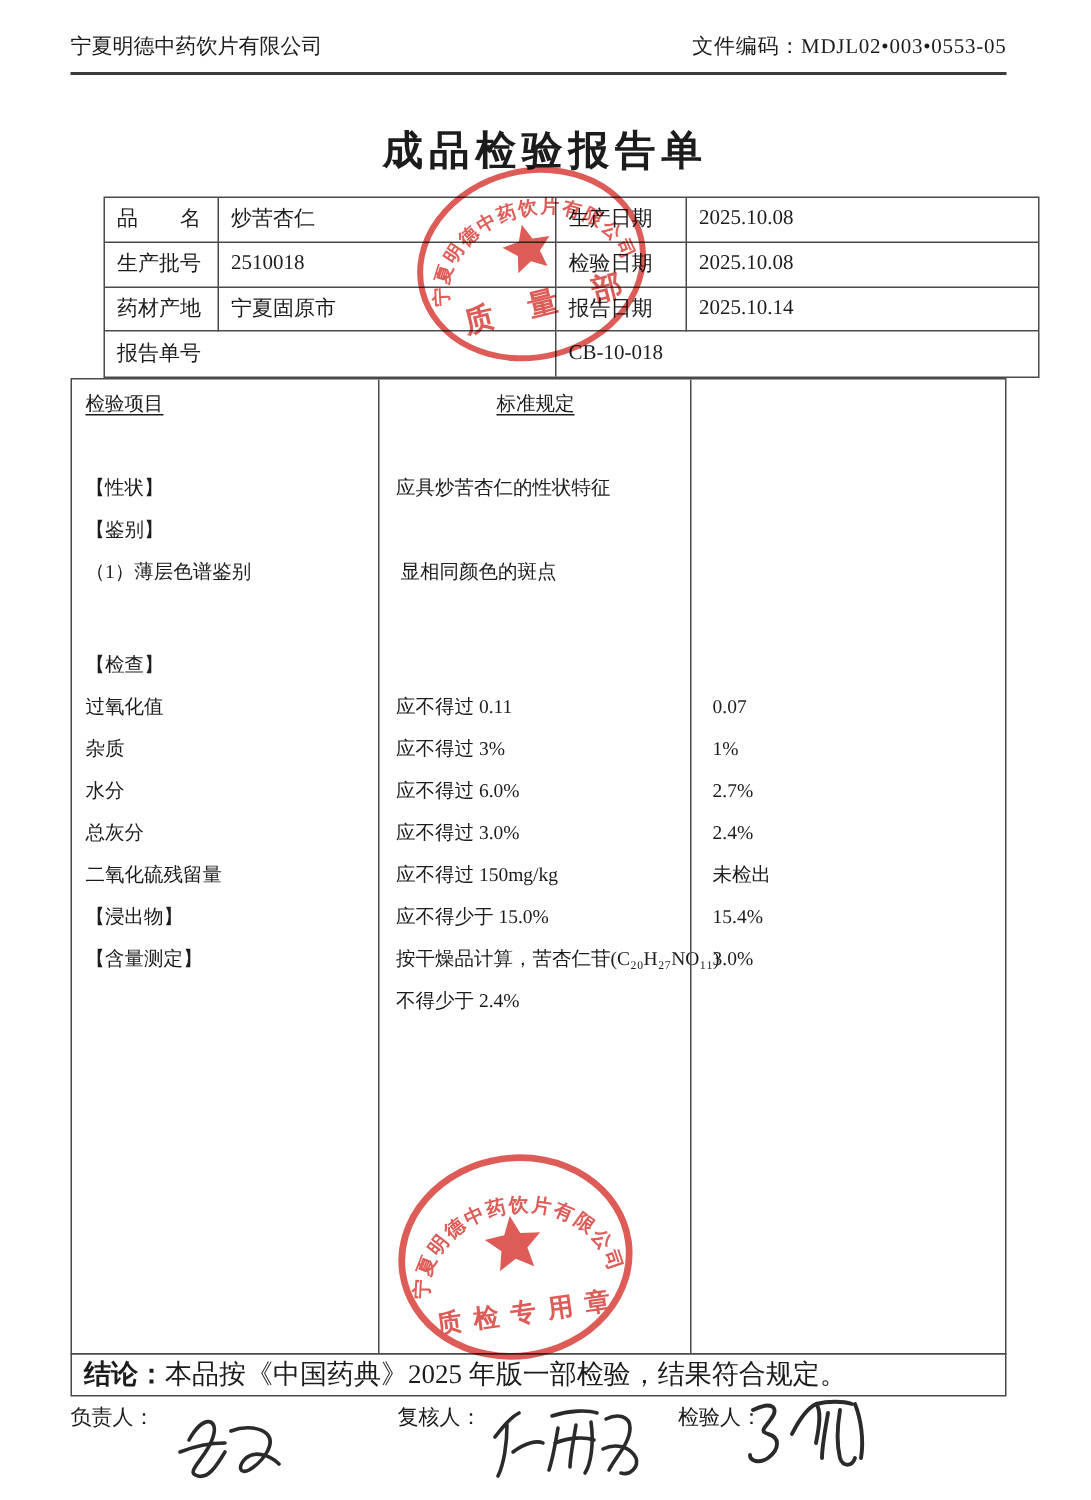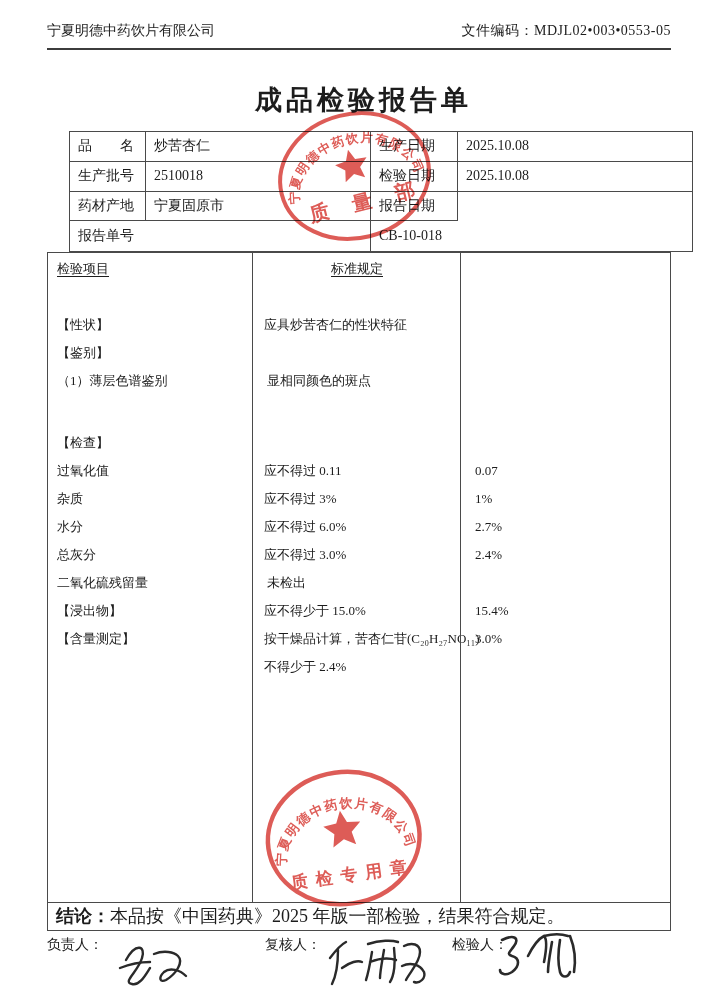--- a/index.html
+++ b/index.html
@@ -83,20 +83,21 @@
     <div class="cell lastcol">2025.10.08</div>
 
     <div class="cell">生产批号</div>
     <div class="cell">2510018</div>
     <div class="cell">检验日期</div>
     <div class="cell lastcol">2025.10.08</div>
 
     <div class="cell">药材产地</div>
     <div class="cell">宁夏固原市</div>
     <div class="cell">报告日期</div>
+    <div class="cell lastcol">2025.10.14</div>
 
     <div class="cell span12 lastrow">报告单号</div>
     <div class="cell span34 lastrow lastcol">CB-10-018</div>
   </div>
 
   <div class="main">
     <div class="vline v1"></div>
     <div class="vline v2"></div>
 
     <div class="thead">
@@ -151,20 +152,23 @@
     </div>
     <div class="trow">
       <div class="c1">总灰分</div>
       <div class="c2">
           <div class="ln">应不得过 3.0%</div>
         </div>
       <div class="c3">2.4%</div>
     </div>
     <div class="trow">
       <div class="c1">二氧化硫残留量</div>
+      <div class="c2">
+          <div class="ln">应不得过 150mg/kg</div>
+        </div>
       <div class="c3">未检出</div>
     </div>
     <div class="trow">
       <div class="c1">【浸出物】</div>
       <div class="c2">
           <div class="ln">应不得少于 15.0%</div>
         </div>
       <div class="c3">15.4%</div>
     </div>
     <div class="trow">

